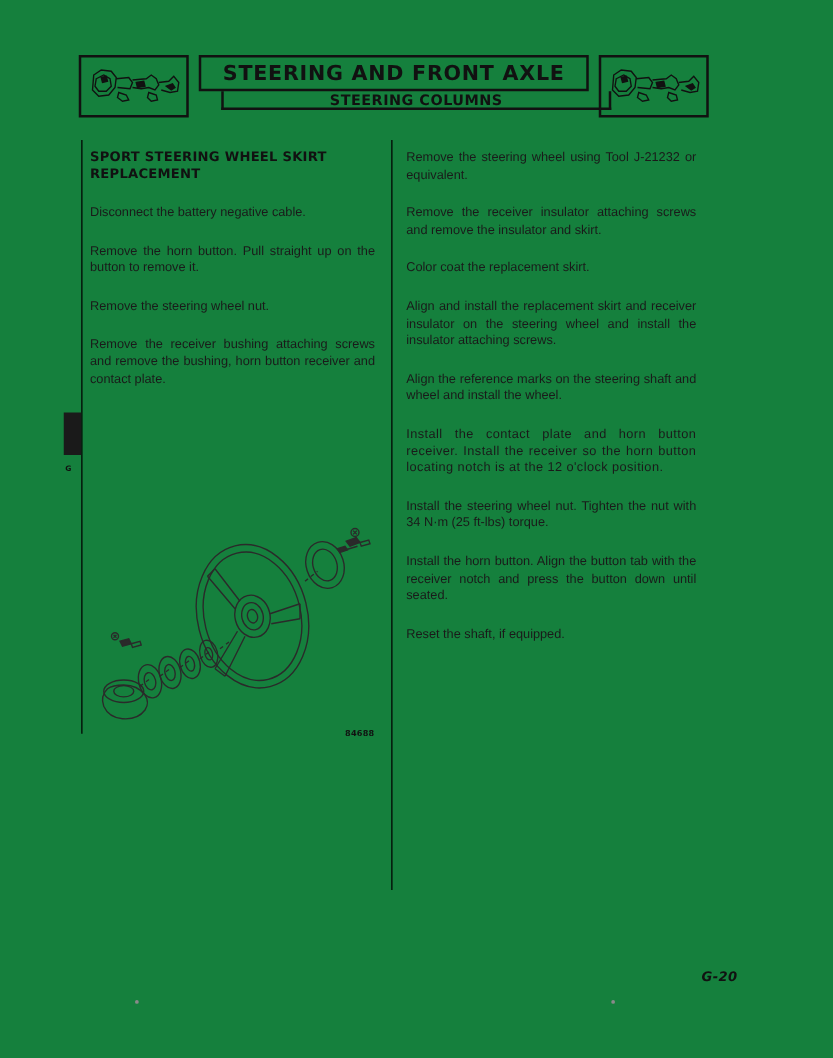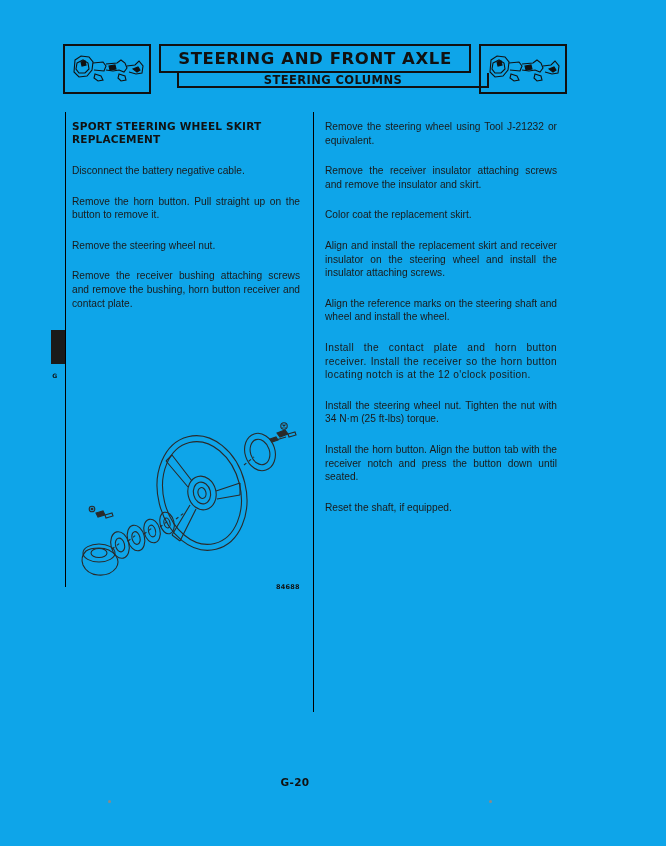--- a/index.html
+++ b/index.html
@@ -14,21 +14,21 @@
     font-family: "Liberation Sans", sans-serif;
     color: #111;
     overflow: hidden;
   }
 
   .page {
     position: absolute;
     left: 0; top: 0;
     width: 666px;
     height: 846px;
-    background: #0ea5e9;
+    background: #15803d;
   }
 
   
   .header {
     position: absolute;
     left: 63px;
     top: 44px;
     width: 504px;
     height: 50px;
   }
@@ -166,26 +166,27 @@
     color: #111;
     letter-spacing: 0.2px;
   }
 
   
   .footer {
     position: absolute;
     left: 0;
     top: 776px;
     width: 590px;
-    text-align: center;
+    text-align: right;
     font-family: "DejaVu Sans", sans-serif;
     font-weight: bold;
     font-size: 10.5px;
     color: #111;
     letter-spacing: 0.3px;
+    font-style: italic;
   }
   .speck {
     position: absolute;
     width: 3px; height: 3px;
     background: #8a8a8a;
     border-radius: 50%;
   }
   .speck-a { left: 108px; top: 800px; }
   .speck-b { left: 489px; top: 800px; }
 </style>

